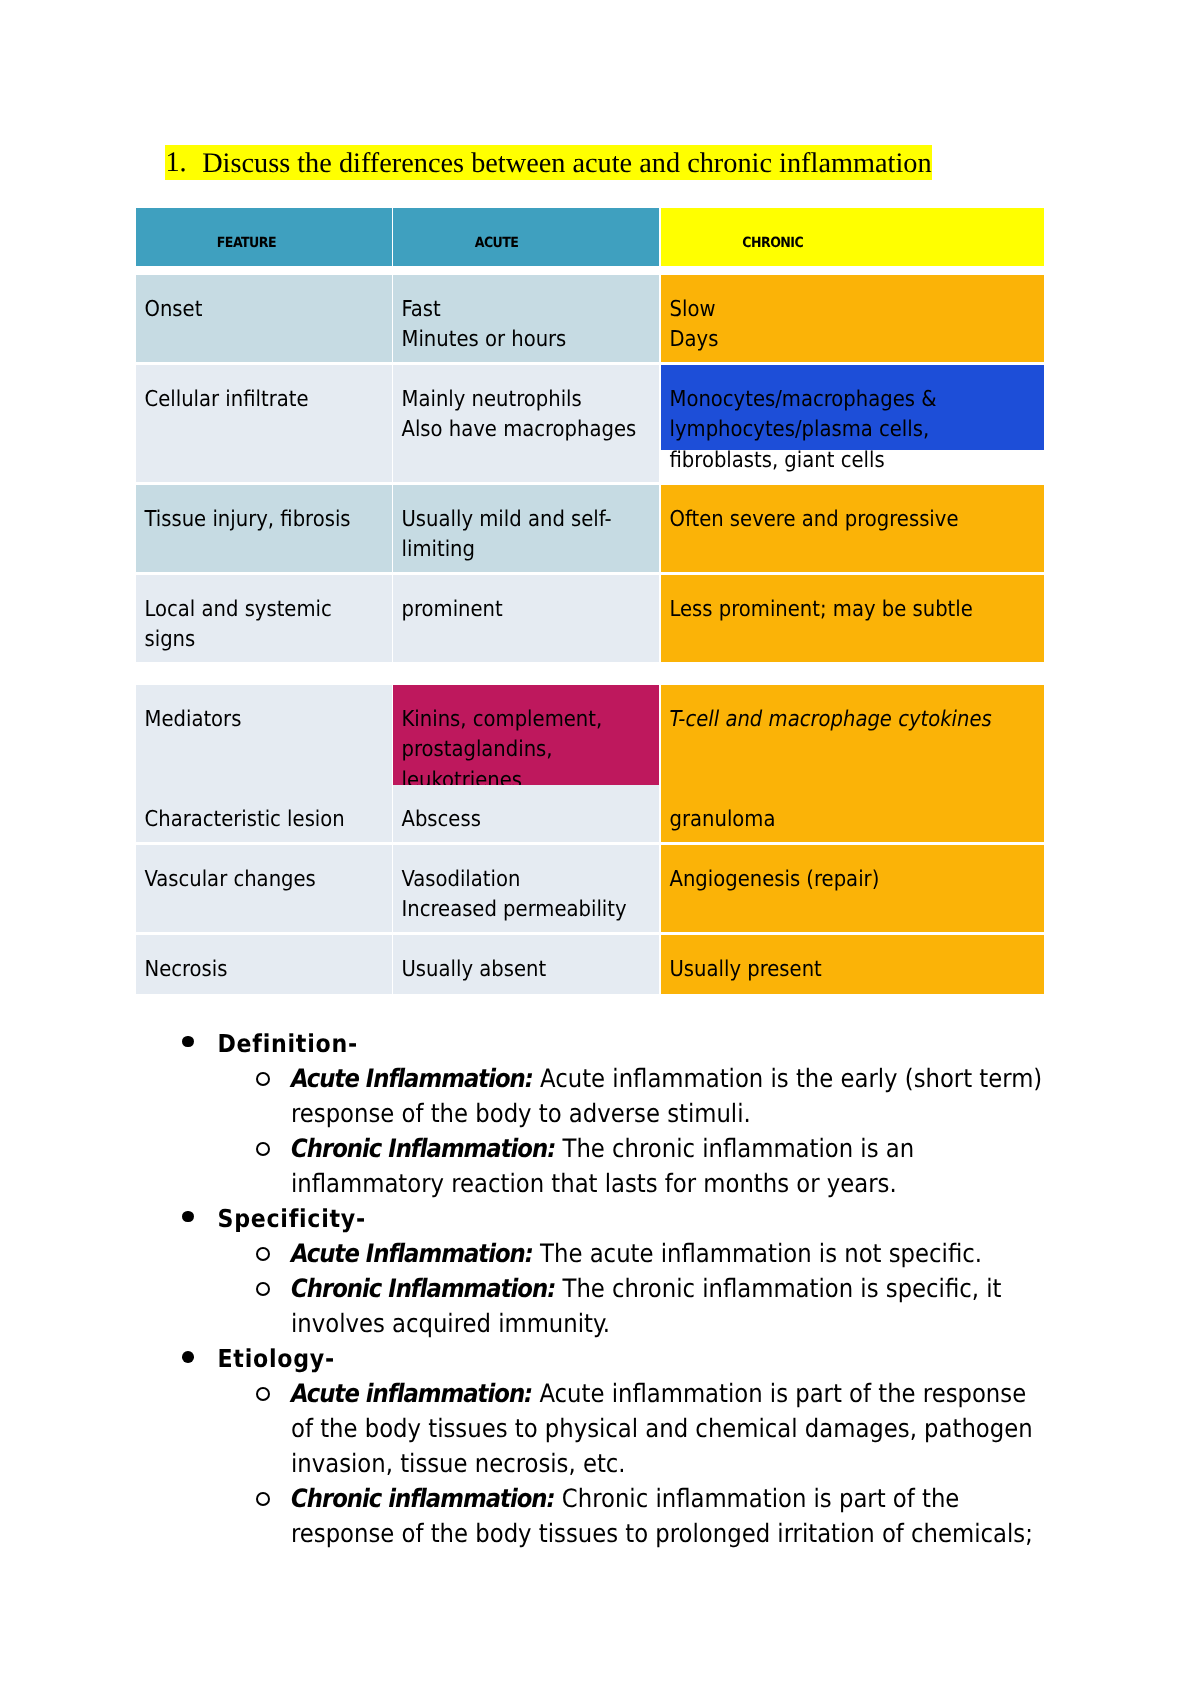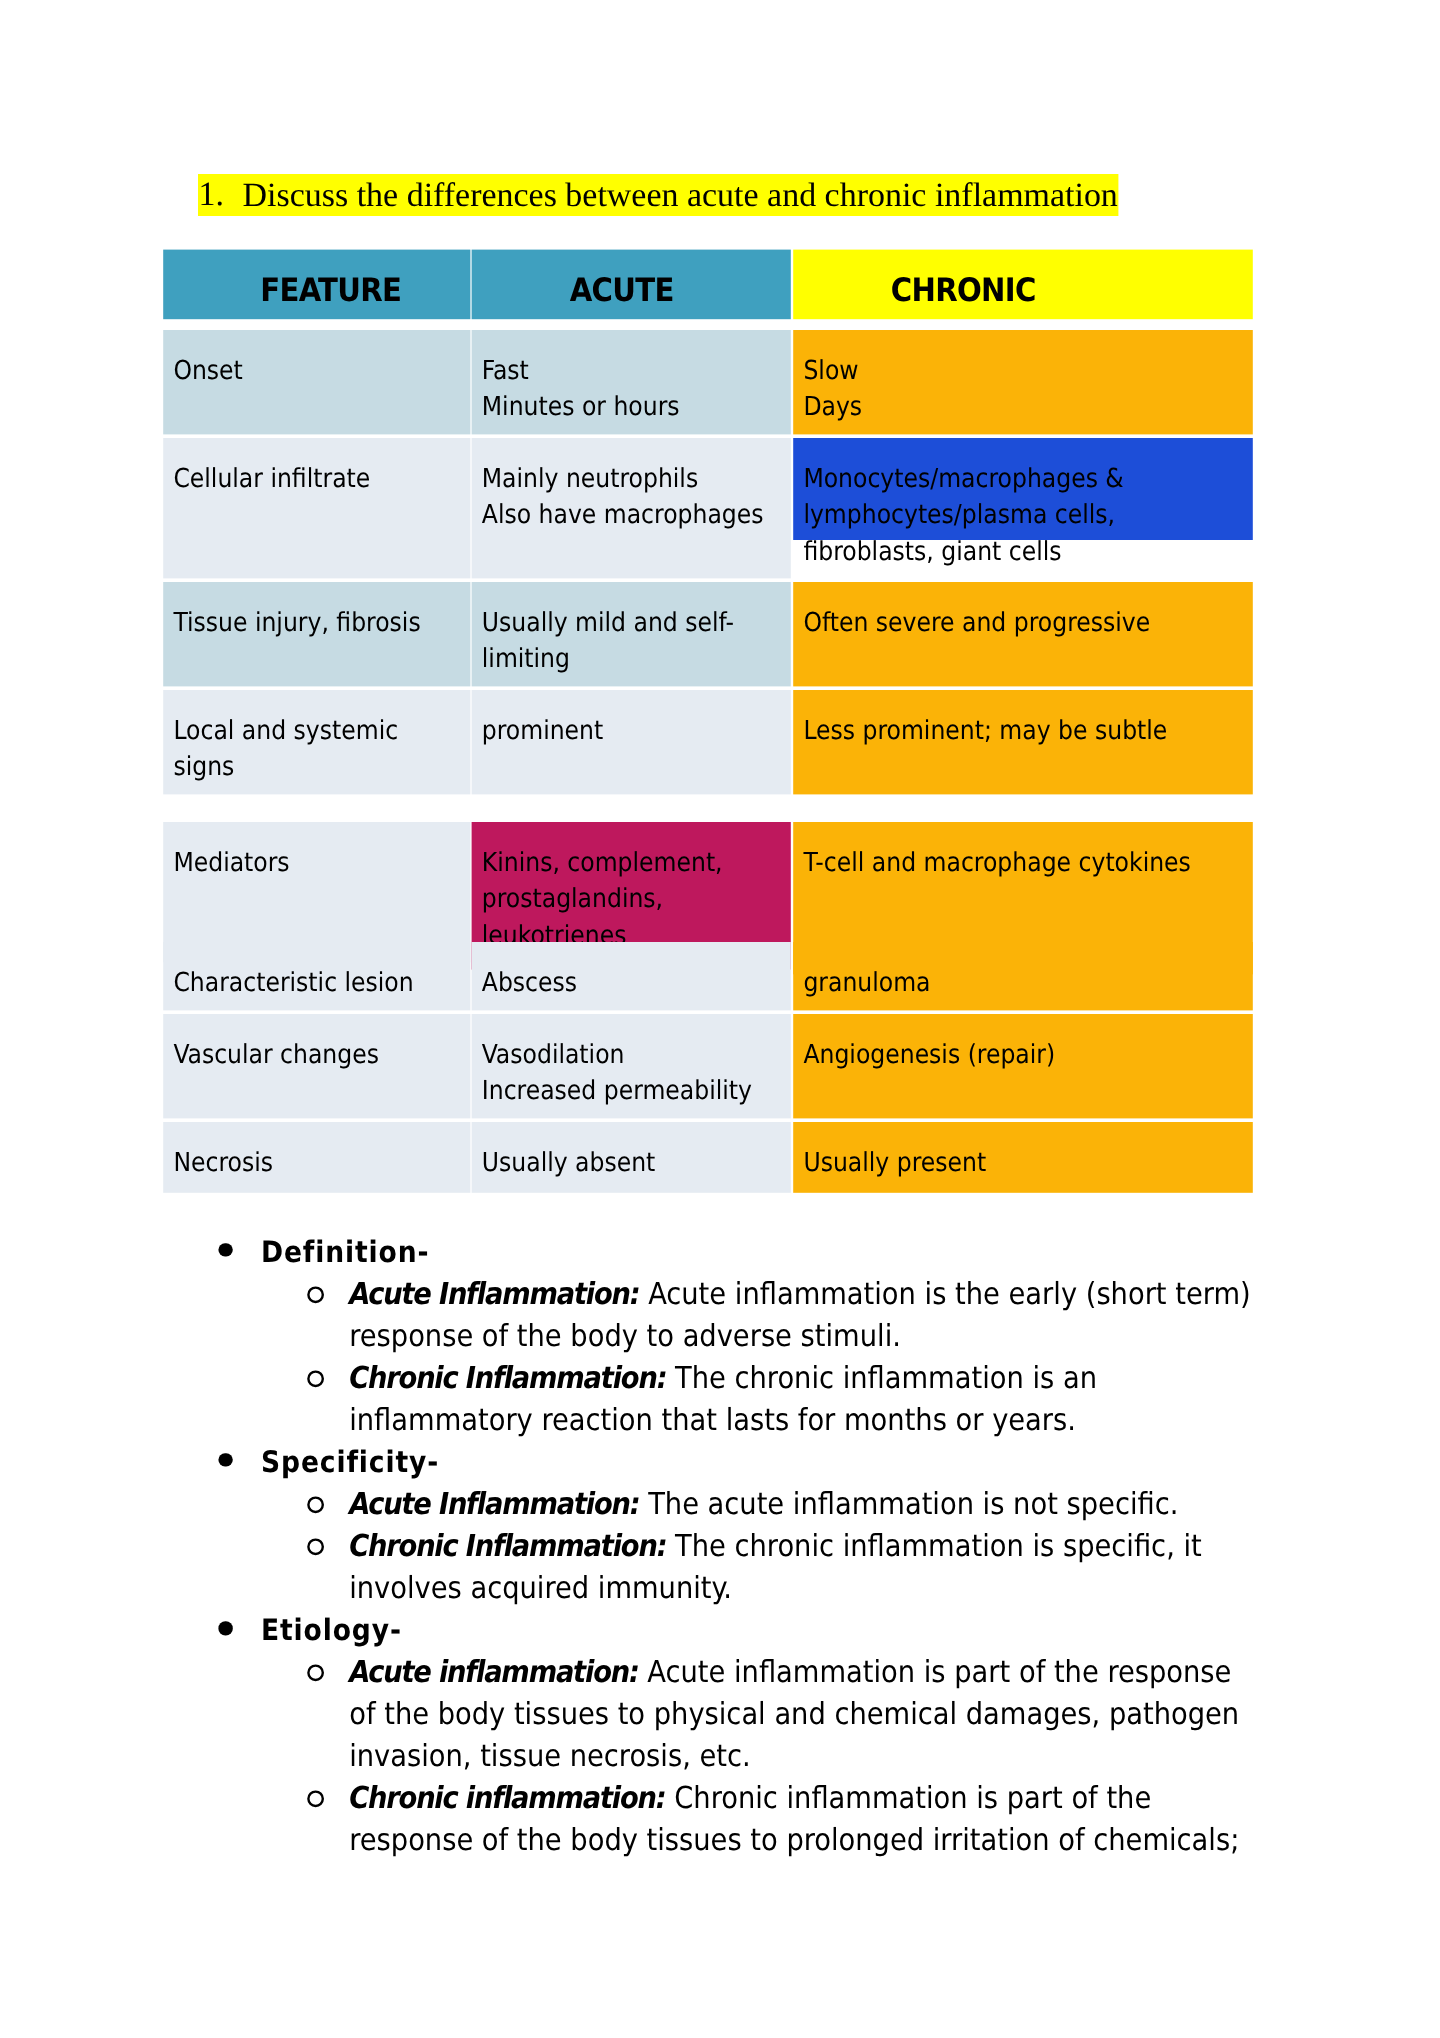--- a/index.html
+++ b/index.html
@@ -13,21 +13,21 @@
   .heading .num{margin-right:15.5px;}
 
   
   .tbl{position:absolute;left:136px;top:207.8px;width:907px;}
   .trow{position:relative;width:907px;}
   .cell{position:absolute;top:0;box-sizing:border-box;padding:20px 13px 0 8.5px;
         font-size:21.8px;line-height:30.3px;color:#000000;}
   .c1{left:0;width:256px;}
   .c2{left:257px;width:266px;}
   .c3{left:525px;width:383px;}
-  .hdr .cell{font-weight:bold;font-size:27px;letter-spacing:-0.55px;padding:24px 0 0 0;line-height:22px;white-space:nowrap;}
+  .hdr .cell{font-weight:bold;font-size:14px;letter-spacing:-0.55px;padding:24px 0 0 0;line-height:22px;white-space:nowrap;}
   .hdr .cell > span{display:inline-block;}
 
   
   .notes{position:absolute;left:0;top:0;width:1200px;}
   .l1{position:absolute;left:217.5px;width:820px;font-size:24.6px;line-height:35.05px;
       font-weight:bold;color:#000;letter-spacing:0.74px;}
   .l1bullet{position:absolute;width:11.6px;height:11.6px;border-radius:50%;background:#000;left:182px;}
   .l2{position:absolute;left:291px;width:756px;font-size:25.3px;line-height:35.05px;color:#000;}
   .l2 b{font-weight:bold;letter-spacing:-1.0px;font-style:italic;}
   .l2marker{position:absolute;left:256px;width:14px;height:14px;border:2.3px solid #000;
@@ -88,21 +88,21 @@
           <div>Less prominent; may be subtle</div>
         </div>
       </div>
       <div class="trow" style="position: absolute; top: 457.2px; height: 117px; margin-top: 20px;">
         <div class="cell c1" style="height: 117px; background: rgb(229, 235, 242);">Mediators</div>
         <div class="cell c2" style="height: 123px; background: #be185d;">
           <div>Kinins, complement,</div>
           <div>prostaglandins,</div>
           <div>leukotrienes</div>
         </div>
-        <div class="cell c3" style="height: 127px; background: rgb(251, 179, 7);">
+        <div class="cell c3" style="height: 127px; background: rgb(251, 179, 7); font-style: italic;">
           <div>T-cell and macrophage cytokines</div>
         </div>
       </div>
       <div class="trow" style="position: absolute; top: 577.2px; height: 74px;">
         <div class="cell c1" style="height: 57px; background: rgb(229, 235, 242);">Characteristic lesion</div>
         <div class="cell c2" style="height: 57px; background: rgb(229, 235, 242);">
           <div>Abscess</div>
         </div>
         <div class="cell c3" style="height: 57px; background: rgb(251, 179, 7);">
           <div>granuloma</div>

